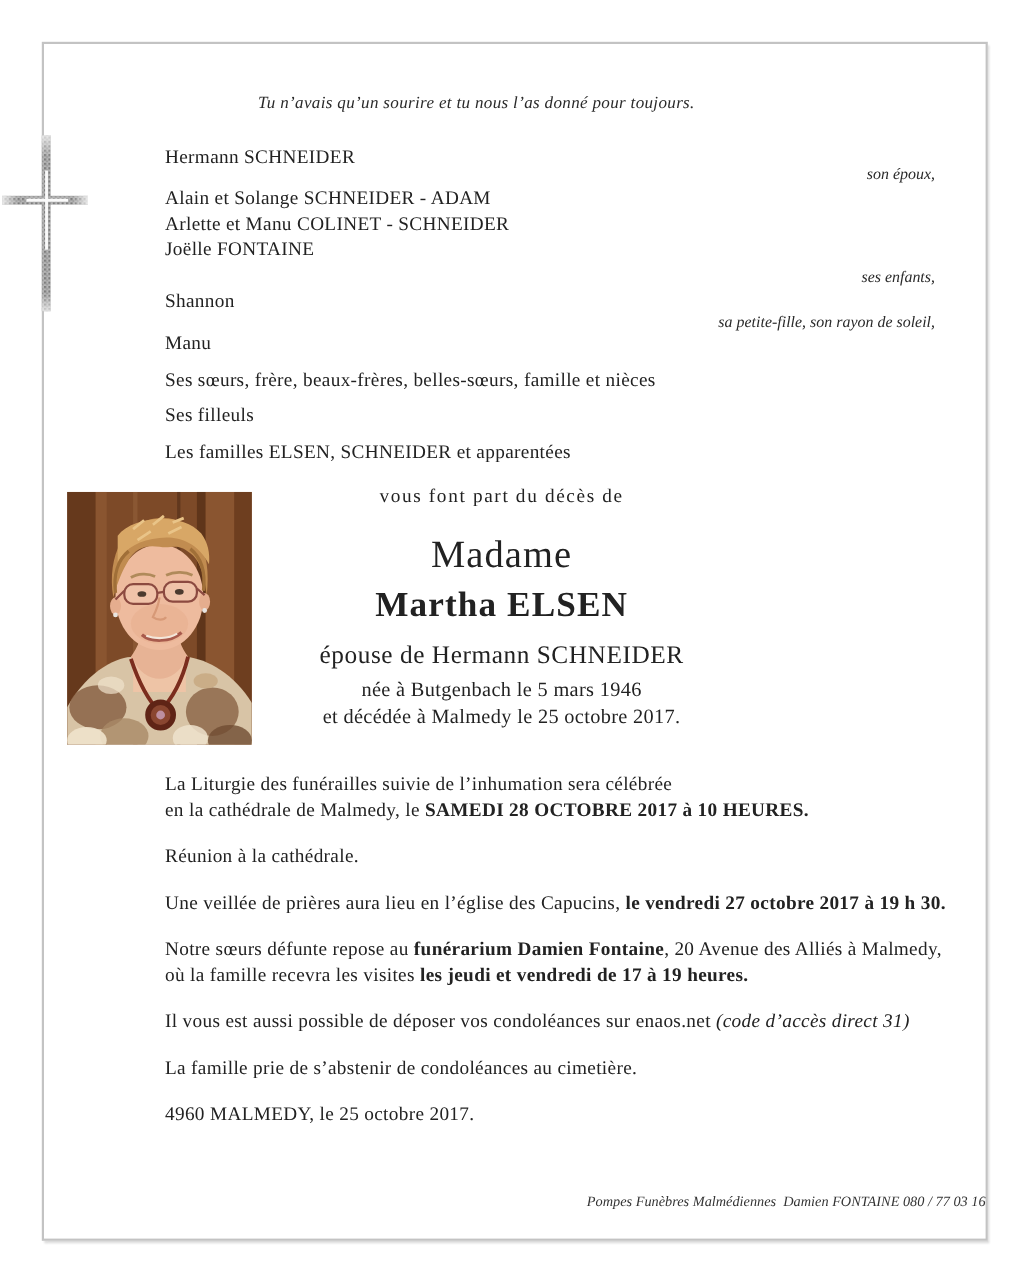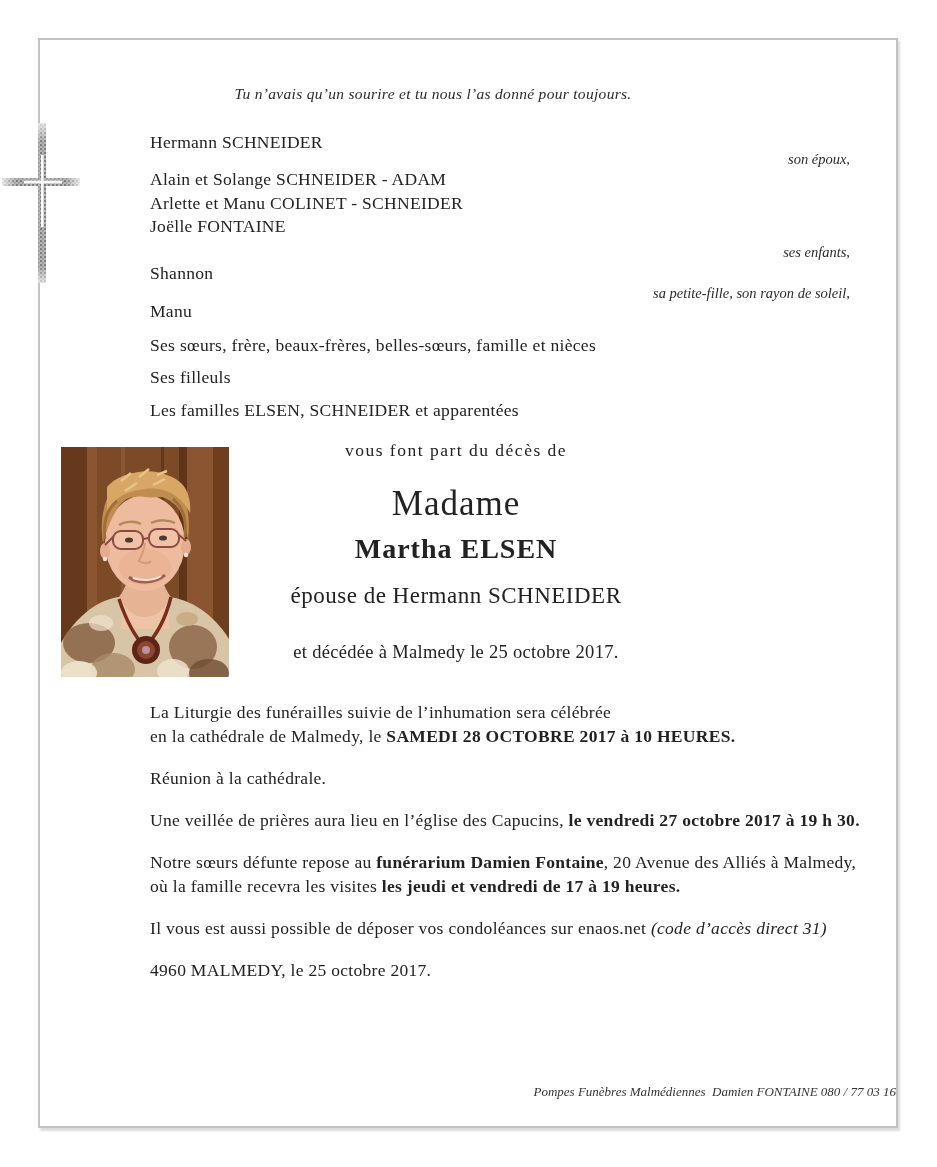--- a/index.html
+++ b/index.html
@@ -68,21 +68,21 @@
   .photo {
     position: absolute; left: 21px; top: 407px;
     width: 168px; height: 230px;
     overflow: hidden;
   }
 
   
   .announce { position: absolute; left: 0; top: 0; width: 832px; text-align: center; }
   .a-intro  { position: absolute; top: 400px; width: 100%; font-size: 17.5px; letter-spacing: 1.5px; }
   .a-title  { position: absolute; top: 444px; width: 100%; font-size: 35px; letter-spacing: 1px; line-height: 40px; }
-  .a-name   { position: absolute; top: 486px; width: 100%; font-size: 28px; font-weight: bold; letter-spacing: 1px; line-height: 46px; }
+  .a-name   { position: absolute; top: 486px; width: 100%; font-size: 32px; font-weight: bold; letter-spacing: 1px; line-height: 46px; }
   .a-spouse { position: absolute; top: 543px; width: 100%; font-size: 23px; letter-spacing: 0.5px; }
   .a-dates  { position: absolute; top: 577px; width: 100%; font-size: 18.5px; line-height: 23.5px; letter-spacing: 0.3px; }
 
   
   .bodytext {
     position: absolute; left: 110px; right: 30px; top: 660px;
     font-size: 17.5px; line-height: 24px;
     letter-spacing: 0.3px;
   }
   .bodytext p { margin: 0 0 18px 0; }
@@ -184,41 +184,42 @@
         <circle cx="85" cy="203" r="4" fill="#bd8fa0"></circle>
       </svg>
     </div>
 
     <div class="announce">
       <div class="a-intro">vous font part du décès de</div>
       <div class="a-title">Madame</div>
       <div class="a-name">Martha ELSEN</div>
       <div class="a-spouse">épouse de Hermann SCHNEIDER</div>
       <div class="a-dates">
-        <br>
+        <span>née à Butgenbach le 5 mars 1946</span><br>
         <span>et décédée à Malmedy le 25 octobre 2017.</span>
       </div>
     </div>
 
     <div class="bodytext">
       <p>
         <span>La Liturgie des funérailles suivie de l’inhumation sera célébrée</span><br>
         <span>en la cathédrale de Malmedy, le </span><b>SAMEDI 28 OCTOBRE 2017 à 10 HEURES.</b>
       </p>
       <p>Réunion à la cathédrale.</p>
       <p>
         <span>Une veillée de prières aura lieu en l’église des Capucins, </span><b>le vendredi 27 octobre 2017 à 19 h 30.</b>
       </p>
       <p>
         <span>Notre sœurs défunte repose au </span><b>funérarium Damien Fontaine</b><span>, 20 Avenue des Alliés à Malmedy,</span><br>
         <span>où la famille recevra les visites </span><b>les jeudi et vendredi de 17 à 19 heures.</b>
       </p>
       <p>
         <span>Il vous est aussi possible de déposer vos condoléances sur enaos.net </span><span class="it">(code d’accès direct 31)</span>
       </p>
+      <p>La famille prie de s’abstenir de condoléances au cimetière.</p>
       <p>4960 MALMEDY, le 25 octobre 2017.</p>
     </div>
 
     <div class="footer">Pompes Funèbres Malmédiennes  Damien FONTAINE 080 / 77 03 16</div>
   </div>
 
   <div class="cross-wrap">
     <svg width="92" height="168" viewBox="0 0 92 168" xmlns="http://www.w3.org/2000/svg">
       <defs>
         <pattern id="speck" width="4" height="4" patternUnits="userSpaceOnUse">

